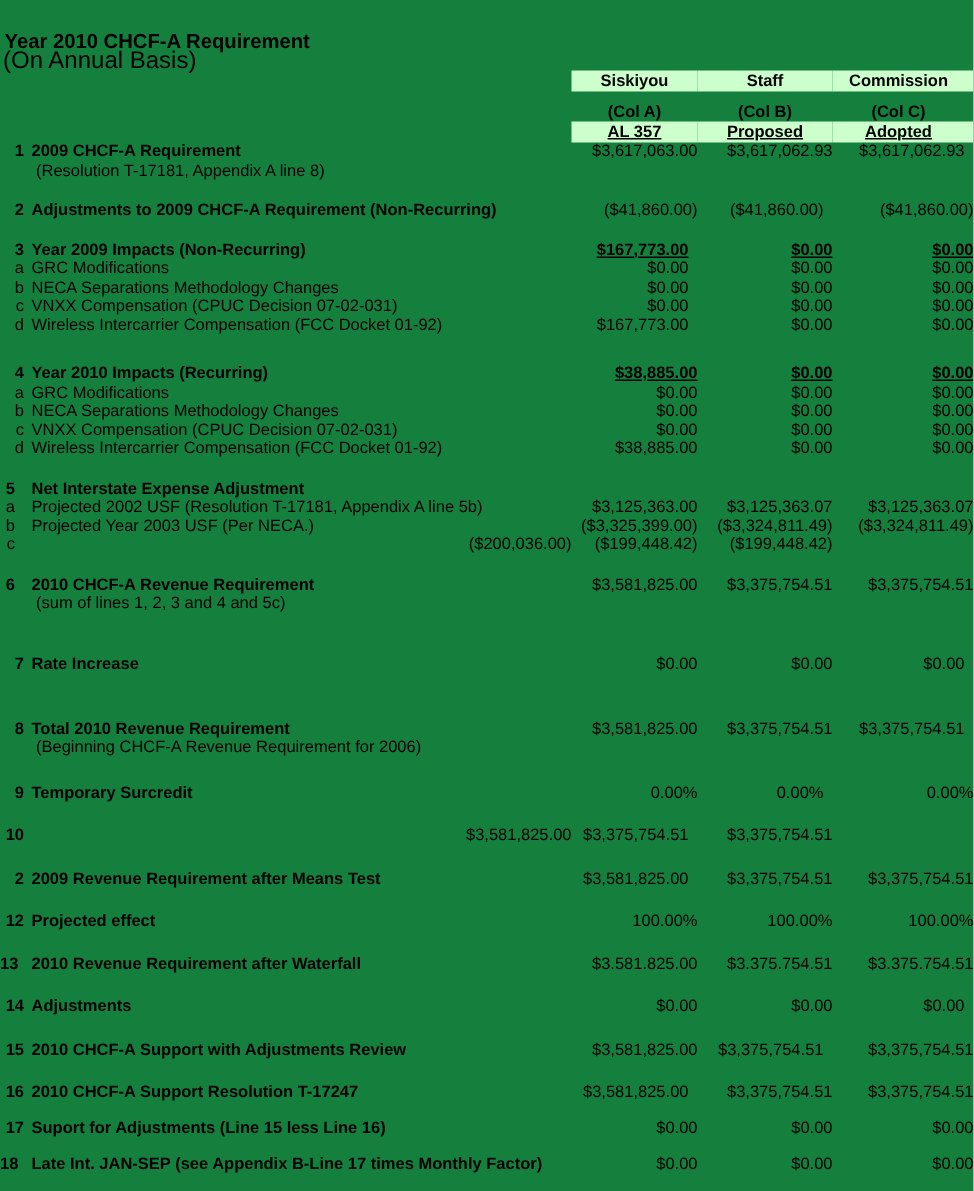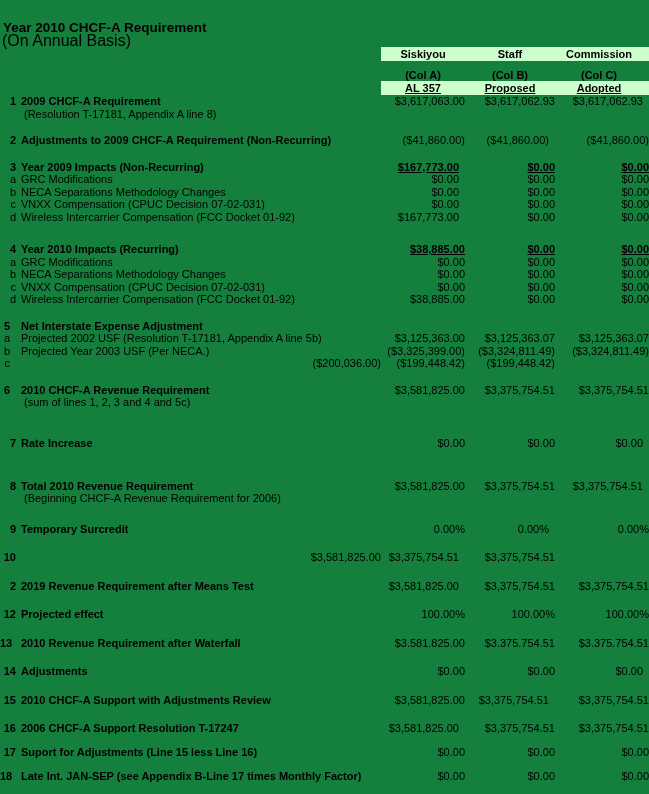--- a/index.html
+++ b/index.html
@@ -188,21 +188,21 @@
       <div class="cell val">0.00%</div>
       <div class="cell val">0.00%</div>
       <div class="cell val">0.00%</div>
       <div class="gap" style="height: 16px;"></div>
       <div class="cell num b">10</div>
       <div class="cell val">$3,581,825.00</div>
       <div class="cell val">$3,375,754.51</div>
       <div class="cell val">$3,375,754.51</div>
       <div class="gap" style="height: 16px;"></div>
       <div class="cell num b">2</div>
-      <div class="cell label b">2019 Revenue Requirement after Means Test</div>
+      <div class="cell label b">2009 Revenue Requirement after Means Test</div>
       <div class="cell val">$3,581,825.00</div>
       <div class="cell val">$3,375,754.51</div>
       <div class="cell val">$3,375,754.51</div>
       <div class="gap" style="height: 16px;"></div>
       <div class="cell num b">12</div>
       <div class="cell label b">Projected effect</div>
       <div class="cell val">100.00%</div>
       <div class="cell val">100.00%</div>
       <div class="cell val">100.00%</div>
       <div class="gap" style="height: 16px;"></div>
@@ -218,21 +218,21 @@
       <div class="cell val">$0.00</div>
       <div class="cell val">$0.00</div>
       <div class="gap" style="height: 16px;"></div>
       <div class="cell num b">15</div>
       <div class="cell label b">2010 CHCF-A Support with Adjustments Review</div>
       <div class="cell val">$3,581,825.00</div>
       <div class="cell val">$3,375,754.51</div>
       <div class="cell val">$3,375,754.51</div>
       <div class="gap" style="height: 16px;"></div>
       <div class="cell num b">16</div>
-      <div class="cell label b">2006 CHCF-A Support Resolution T-17247</div>
+      <div class="cell label b">2010 CHCF-A Support Resolution T-17247</div>
       <div class="cell val">$3,581,825.00</div>
       <div class="cell val">$3,375,754.51</div>
       <div class="cell val">$3,375,754.51</div>
       <div class="gap" style="height: 11px;"></div>
       <div class="cell num b">17</div>
       <div class="cell label b">Suport for Adjustments (Line 15 less Line 16)</div>
       <div class="cell val">$0.00</div>
       <div class="cell val">$0.00</div>
       <div class="cell val">$0.00</div>
       <div class="gap" style="height: 12px;"></div>

